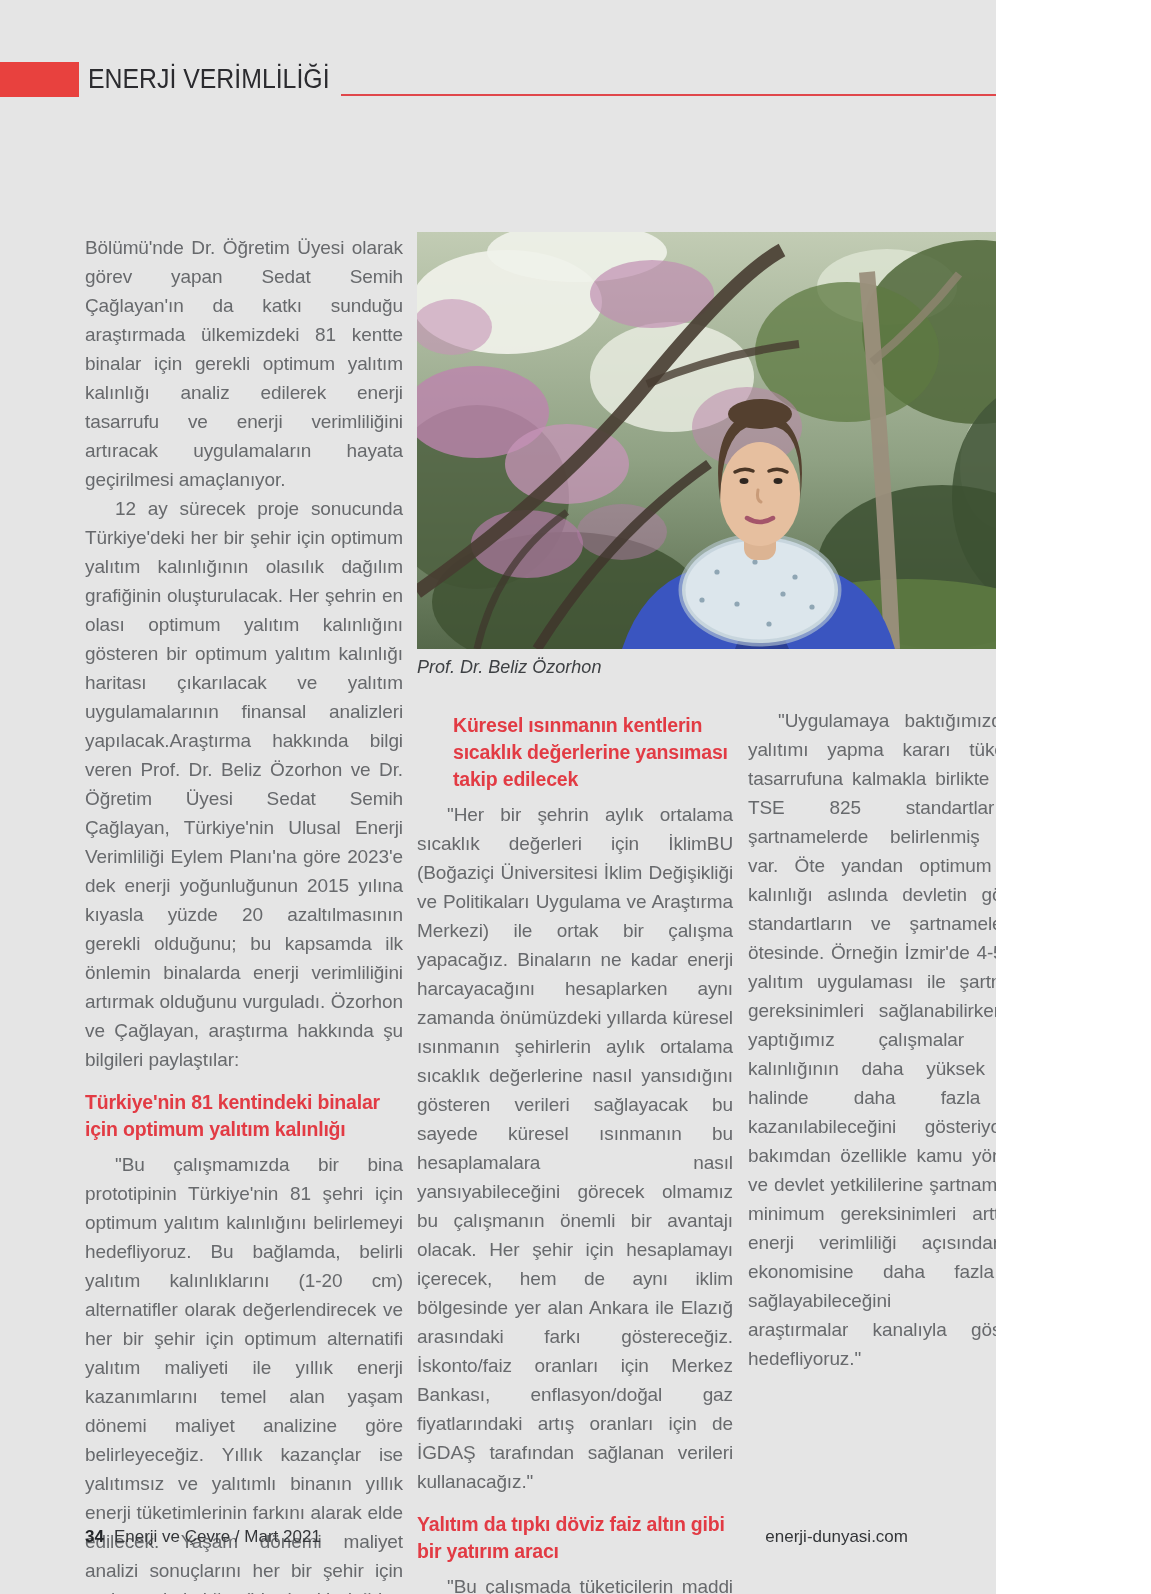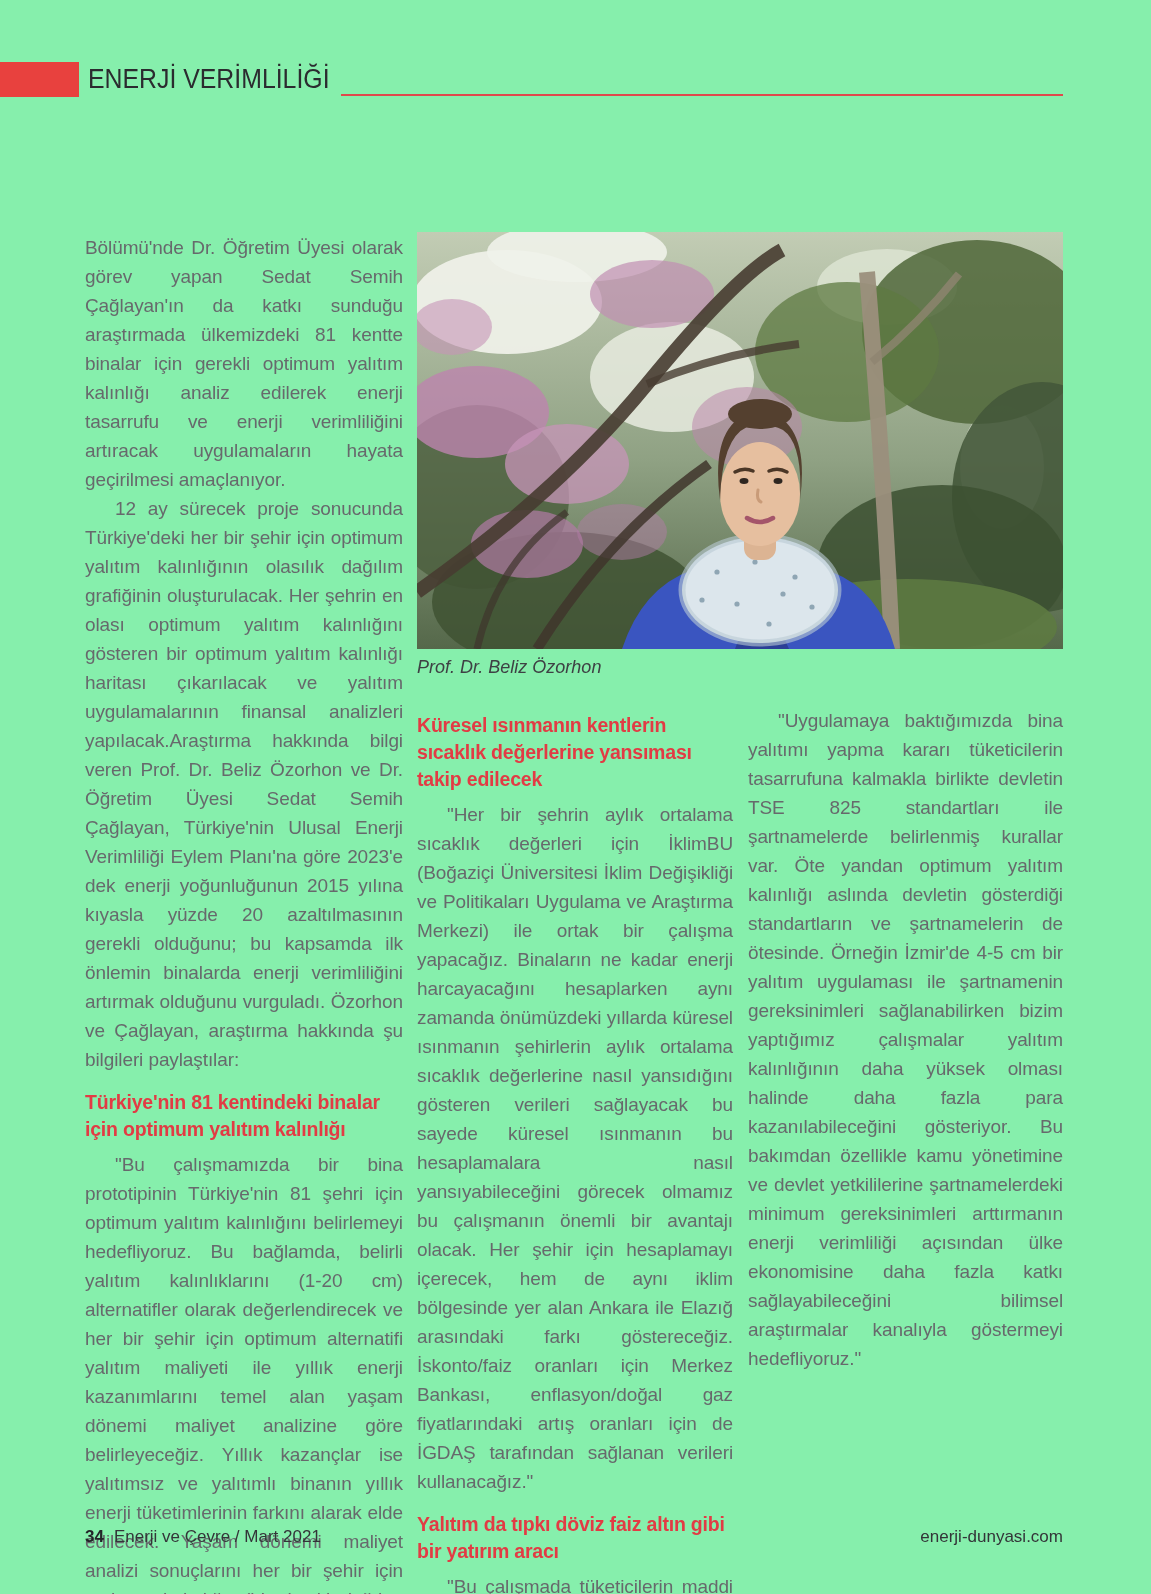--- a/index.html
+++ b/index.html
@@ -1,18 +1,18 @@
 <!DOCTYPE html>
 <html lang="tr"><head>
 <meta charset="utf-8">
 <style>
   * { margin:0; padding:0; box-sizing:border-box; }
   html,body { background:#ffffff; }
   .page {
-    position:relative; width:1151px; height:1594px; background:#86efac;
+    position:relative; width:996px; height:1594px; background:#e5e5e5;
     font-family:"Liberation Sans", sans-serif; overflow:hidden;
   }
   
   .kicker-block { position:absolute; left:0; top:62px; width:79px; height:35px; background:#e8413e; }
   .kicker-title {
     position:absolute; left:88px; top:62px; height:35px; line-height:35px;
     font-size:27px; font-weight:500; letter-spacing:0px; color:#2b2b2f;
     transform:scaleX(.92); transform-origin:left center; white-space:nowrap;
   }
   .kicker-line { position:absolute; left:341px; top:94px; width:722px; height:2px; background:#e0474b; }
@@ -20,21 +20,21 @@
   .body-text {
     font-size:19px; line-height:29px; color:#67696c; text-align:justify;
     letter-spacing:-0.1px;
   }
   .body-text p { margin:0; }
   .indent { text-indent:30px; }
   h3.red-head {
     font-size:19.5px; line-height:27px; font-weight:700; color:#e23b44;
     text-align:left; margin:15px 0 7px 0; letter-spacing:-0.2px;
   }
-  h3.red-head.first { margin-top:0; }
+  h3.red-head.first { margin-top:0;margin-left:36px; }
   .col1 { position:absolute; left:85px;  top:233px; width:318px; }
   .col2-text { position:absolute; left:417px; top:712px; width:316px; }
   .col3 { position:absolute; left:748px; top:706px; width:315px; }
   
   .photo { position:absolute; left:417px; top:232px; width:646px; height:417px; overflow:hidden; background:#8fa183; }
   .photo svg { display:block; }
   .caption {
     position:absolute; left:417px; top:657px; width:400px;
     font-size:18px; font-style:italic; color:#3e4144; letter-spacing:0px;
   }

